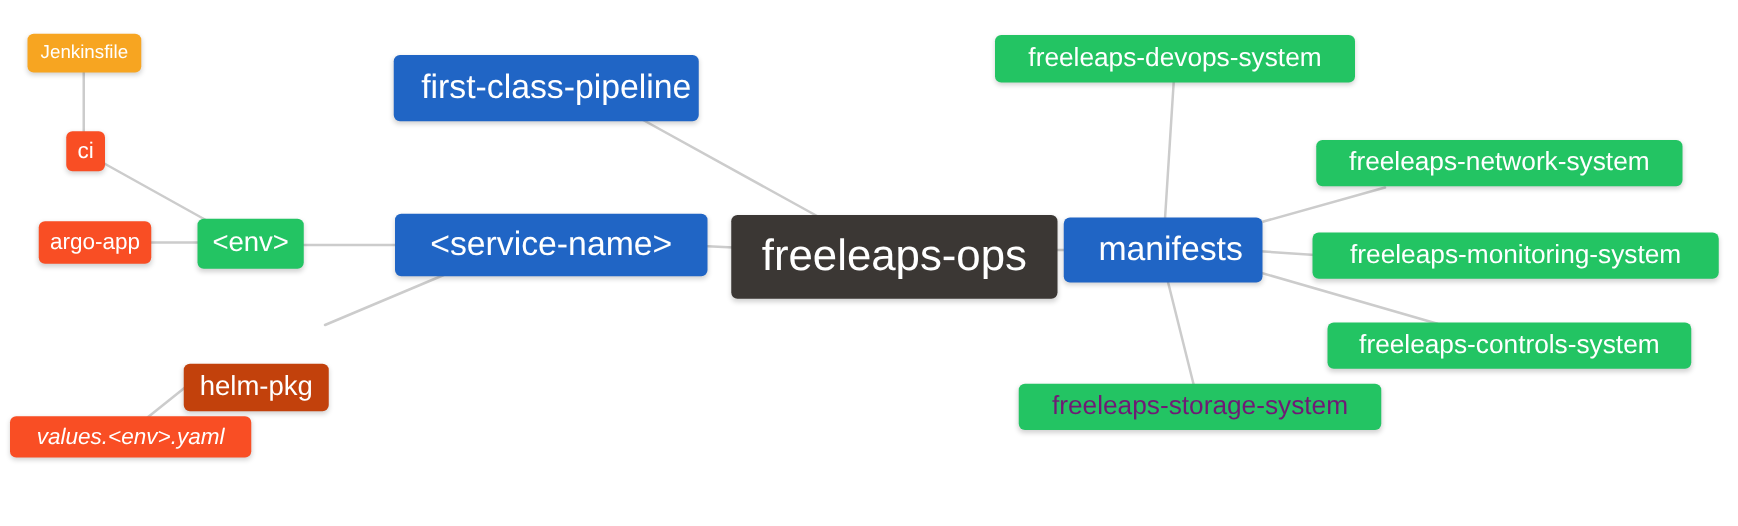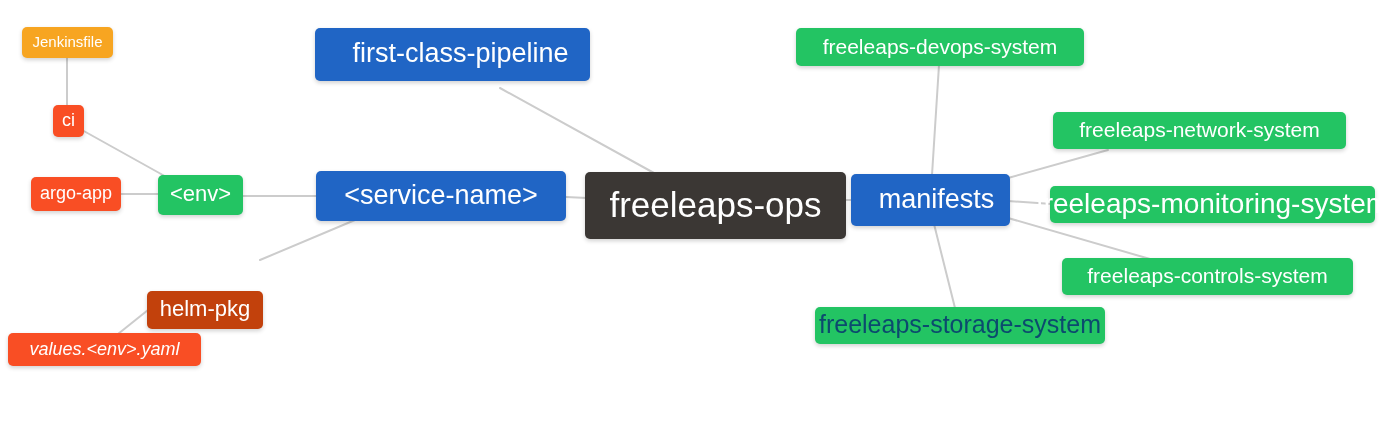--- a/index.html
+++ b/index.html
@@ -77,40 +77,40 @@
   </div>
     <div class="node" style="left: 158px; top: 175px; width: 85px; height: 40px; background: rgb(35, 196, 99); font-size: 22px; color: rgb(255, 255, 255);">
     <span class="node-label">&lt;env&gt;</span>
   </div>
     <div class="node" style="left: 147px; top: 257px; width: 116px; height: 38px; background: #c2410c; font-size: 22px; color: rgb(255, 255, 255); margin-top: 34px;">
     <span class="node-label">helm-pkg</span>
   </div>
     <div class="node" style="left: 8px; top: 333px; width: 193px; height: 33px; background: rgb(249, 78, 36); font-size: 18px; color: rgb(255, 255, 255); font-style: italic;">
     <span class="node-label">values.&lt;env&gt;.yaml</span>
   </div>
-    <div class="node" style="left: 315px; top: 28px; width: 275px; height: 53px; background: rgb(32, 101, 197); font-size: 27px; color: rgb(255, 255, 255); padding-left: 16px;">
+    <div class="node" style="left: 315px; top: 44px; width: 244px; height: 53px; background: rgb(32, 101, 197); font-size: 27px; color: rgb(255, 255, 255); padding-left: 16px;">
     <span class="node-label">first-class-pipeline</span>
   </div>
     <div class="node" style="left: 316px; top: 171px; width: 250px; height: 50px; background: rgb(32, 101, 197); font-size: 27px; color: rgb(255, 255, 255);">
     <span class="node-label">&lt;service-name&gt;</span>
   </div>
     <div class="node" style="left: 585px; top: 172px; width: 261px; height: 67px; background: rgb(59, 55, 52); font-size: 35px; color: rgb(255, 255, 255);">
     <span class="node-label">freeleaps-ops</span>
   </div>
     <div class="node" style="left: 851px; top: 174px; width: 159px; height: 52px; background: rgb(32, 101, 197); font-size: 27px; color: rgb(255, 255, 255); padding-left: 12px;">
     <span class="node-label">manifests</span>
   </div>
     <div class="node" style="left: 1053px; top: 112px; width: 293px; height: 37px; background: rgb(35, 196, 99); font-size: 21px; color: rgb(255, 255, 255);">
     <span class="node-label">freeleaps-network-system</span>
   </div>
     <div class="node" style="left: 796px; top: 28px; width: 288px; height: 38px; background: rgb(35, 196, 99); font-size: 21px; color: rgb(255, 255, 255);">
     <span class="node-label">freeleaps-devops-system</span>
   </div>
-    <div class="node" style="left: 1050px; top: 186px; width: 325px; height: 37px; background: rgb(35, 196, 99); font-size: 28px; color: rgb(255, 255, 255);">
+    <div class="node" style="left: 1050px; top: 186px; width: 325px; height: 37px; background: rgb(35, 196, 99); font-size: 21px; color: rgb(255, 255, 255);">
     <span class="node-label">freeleaps-monitoring-system</span>
   </div>
     <div class="node" style="left: 1062px; top: 258px; width: 291px; height: 37px; background: rgb(35, 196, 99); font-size: 21px; color: rgb(255, 255, 255);">
     <span class="node-label">freeleaps-controls-system</span>
   </div>
-    <div class="node" style="left: 815px; top: 307px; width: 290px; height: 37px; background: rgb(35, 196, 99); font-size: 25px; color: #0c4a6e;">
+    <div class="node" style="left: 815px; top: 307px; width: 290px; height: 37px; background: rgb(35, 196, 99); font-size: 21px; color: #701a75;">
     <span class="node-label">freeleaps-storage-system</span>
   </div>
   </div>
 
 </body></html>

